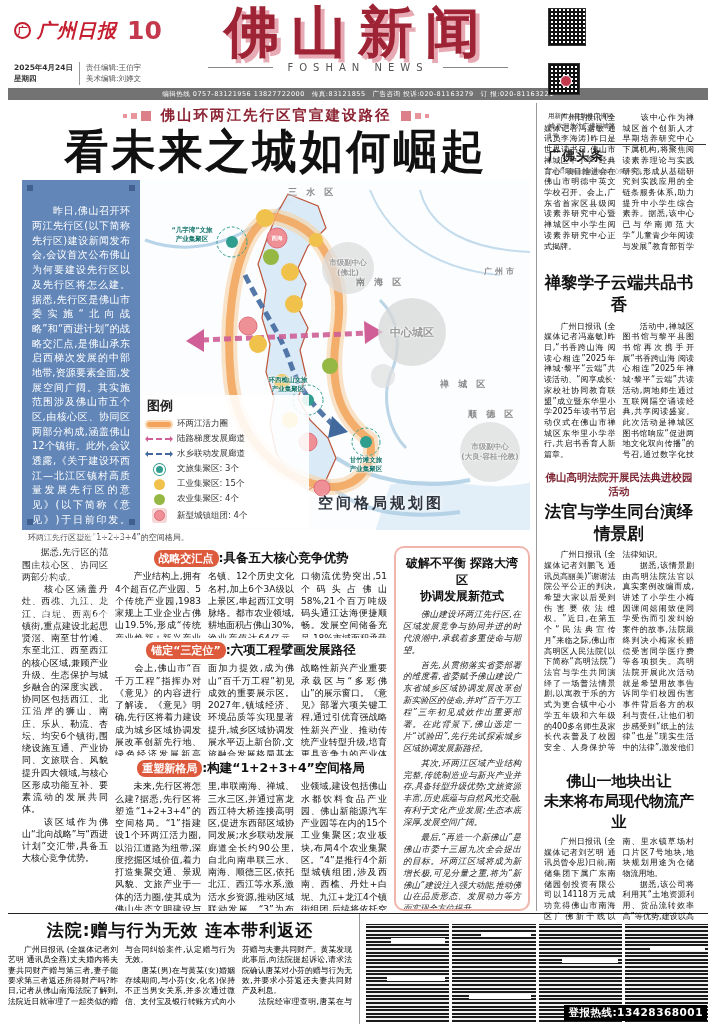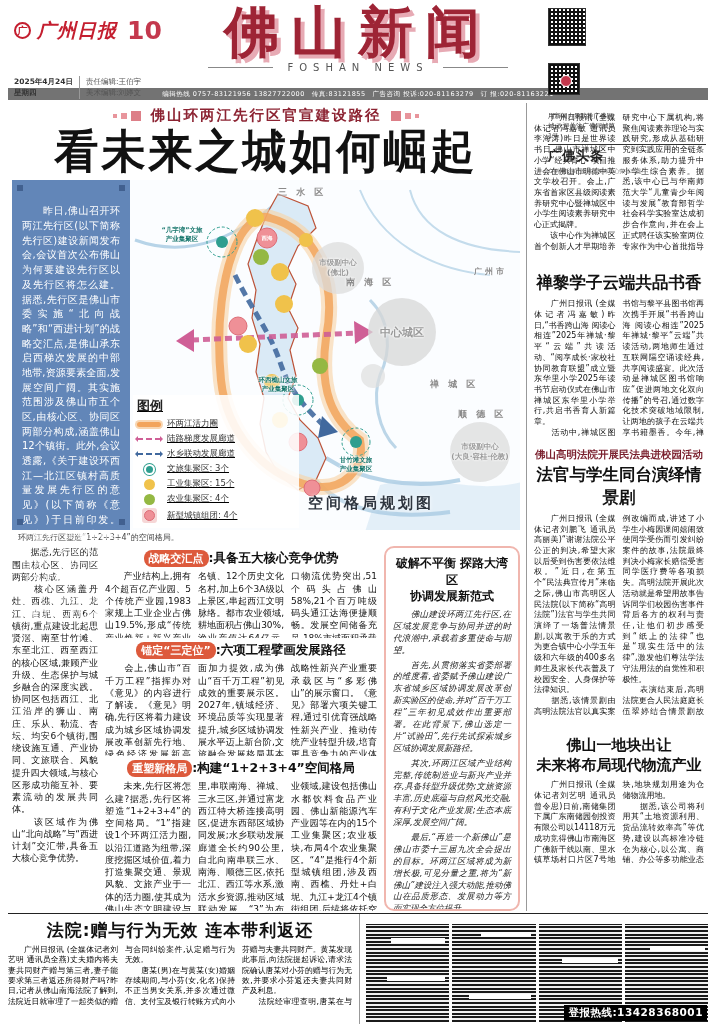--- a/index.html
+++ b/index.html
@@ -7,39 +7,39 @@
   body { font-family:"DejaVu Sans","Liberation Sans",sans-serif; }
   .page { position:relative; width:716px; height:1024px; margin:0 auto; background:#fff; overflow:hidden; }
   .pre { white-space:pre-line; }
 
   
   .hdr { position:relative; height:88px; }
   .logo-row { position:absolute; left:14px; top:16px; display:flex; align-items:center; gap:6px; }
   .logo-circle { width:17px; height:17px; border-radius:50%; border:2px solid #c41e2f; color:#c41e2f; font-size:10px; font-weight:bold; display:flex; align-items:center; justify-content:center; }
   .logo-script { color:#c41e2f; font-size:19px; font-weight:bold; font-style:italic; letter-spacing:1px; }
   .page-num { color:#c4384d; font-size:25px; font-weight:900; margin-left:4px; }
-  .date-block { position:absolute; left:14px; top:76px; display:flex; gap:6px; font-size:7.5px; color:#444; line-height:1.5; }
+  .date-block { position:absolute; left:14px; top:62px; display:flex; gap:6px; font-size:7.5px; color:#444; line-height:1.5; }
   .date-left { font-weight:bold; color:#333; }
   .date-editors { border-left:1px solid #999; padding-left:6px; color:#555; }
   .masthead { position:absolute; left:0; right:0; top:4px; text-align:center; }
   .masthead-title { font-size:55px; font-weight:900; color:#9e2435; letter-spacing:12px; text-shadow:4px 4px 0 #e7aab4; line-height:1.05; }
   .masthead-sub { display:flex; align-items:center; justify-content:center; gap:14px; width:300px; margin:0 auto 0; color:#555; font-size:10px; letter-spacing:6px; }
   .masthead-sub::before,.masthead-sub::after { content:""; flex:1; border-top:1px solid #888; }
   .qr-area { position:absolute; right:10px; top:8px; width:158px; }
   .qr-row { display:flex; gap:17px; align-items:flex-start;flex-direction:column; }
   .qr { width:38px; height:38px; border:1px solid #333; background-image:repeating-linear-gradient(0deg,#111 0 2px,transparent 2px 4px),repeating-linear-gradient(90deg,#111 0 2px,#fff 2px 4px); }
   .qr.small { width:32px; height:32px; position:relative; }
   .qr.small::after { content:""; position:absolute; left:11px; top:11px; width:10px; height:10px; border-radius:50%; background:#c4384d; border:1px solid #fff; }
   .qr-note { font-size:6.5px; color:#333; line-height:1.5; width:70px; text-align:left; }
   .qr-brand { border-top:1px solid #333; margin-top:3px; padding-top:2px; font-size:13px; font-weight:bold; color:#222; letter-spacing:1px; }
   .qr-caption { font-size:5.5px; color:#666; margin-top:3px; }
   .hotline-bar { margin:0 8px; height:12px; background:#737373; color:#fff; font-size:6.5px; display:flex; align-items:center; justify-content:center; letter-spacing:.5px; }
 
   
-  .main-row { display:flex; margin:3px 12px 0; height:808px; }
+  .main-row { display:flex; margin:3px 22px 0; height:808px; }
   .left-main { width:514px; padding-right:6px; display:flex; flex-direction:column; }
   .sidebar { flex:1; border-left:1px solid #999; padding-left:7px; }
 
   .kicker-row { text-align:center; margin:3px 0 1px; font-size:14.5px; font-weight:bold; color:#8c2332; letter-spacing:2px; }
   .sq { display:inline-block; background:#e8959c; vertical-align:middle; margin:0 2px; }
   .sq1{width:4px;height:4px;} .sq2{width:6px;height:6px;} .sq3{width:10px;height:10px;background:#dd7f88;}
   .lead-headline { text-align:center; font-size:44px; font-weight:900; color:#111; letter-spacing:3px; line-height:1.1; margin:1px 0 5px; transform:scaleY(1.04); }
 
   .lead-row { display:flex; height:350px; }
   .intro-box { position:relative; width:118px; background:#6286b8; color:#fff; padding:24px 10px 10px; font-size:10px; line-height:1.47; text-align:justify; }
@@ -47,21 +47,21 @@
   .intro-box::before { left:5px; top:5px; box-shadow:102px 0 0 #41608f; }
   .intro-box::after { left:5px; bottom:5px; box-shadow:102px 0 0 #41608f; }
   .intro-byline { margin-top:8px; font-size:8.5px; line-height:1.5;font-family:Liberation Serif, serif; }
   .map-box { flex:1; position:relative; background:#fbfdff; overflow:hidden; }
   .map-box svg { position:absolute; inset:0; }
   .map-label { position:absolute; font-weight:bold; color:#8a8a8a; text-shadow:0 0 3px #fff,0 0 3px #fff; }
   .district { font-size:9px; letter-spacing:3px; }
   .graylabel { text-align:center; color:#9a9a9a; line-height:1.3; }
   .cluster { font-size:6.5px; color:#14756b; text-align:center; line-height:1.35; text-shadow:0 0 3px #fff,0 0 3px #fff,0 0 3px #fff; }
   .map-caption-title { position:absolute; left:178px; top:314px; font-size:15px; font-weight:bold; color:#2f3640; letter-spacing:3px; text-shadow:0 0 4px #fff; }
-  .legend { position:absolute; left:3px; bottom:2px; width:166px; background:rgba(255,255,255,.88); padding:2px 4px;text-decoration:underline; }
+  .legend { position:absolute; left:3px; bottom:2px; width:166px; background:rgba(255,255,255,.88); padding:2px 4px; }
   .legend-title { font-size:13px; font-weight:900; color:#222; margin-bottom:2px; }
   .legend li { list-style:none; display:flex; align-items:center; gap:6px; font-size:8.5px; color:#333; margin:3px 0; }
   .sw { flex:0 0 24px; display:flex; align-items:center; justify-content:center; }
   .sw-line { height:5px; width:24px; border-radius:3px; background:#f2a45c; box-shadow:0 0 0 2px #f8d6b2; }
   .sw-arrow { height:0; width:24px; border-top:2px dashed #cf5f96; position:relative; }
   .sw-arrow::before,.sw-arrow::after { content:""; position:absolute; top:-4px; border:3px solid transparent; }
   .sw-arrow::before { left:-5px; border-right-color:#cf5f96; }
   .sw-arrow::after { right:-5px; border-left-color:#cf5f96; }
   .sw-arrow.blue { border-top-color:#41699e; }
   .sw-arrow.blue::before { border-right-color:#41699e; } .sw-arrow.blue::after { border-left-color:#41699e; }

